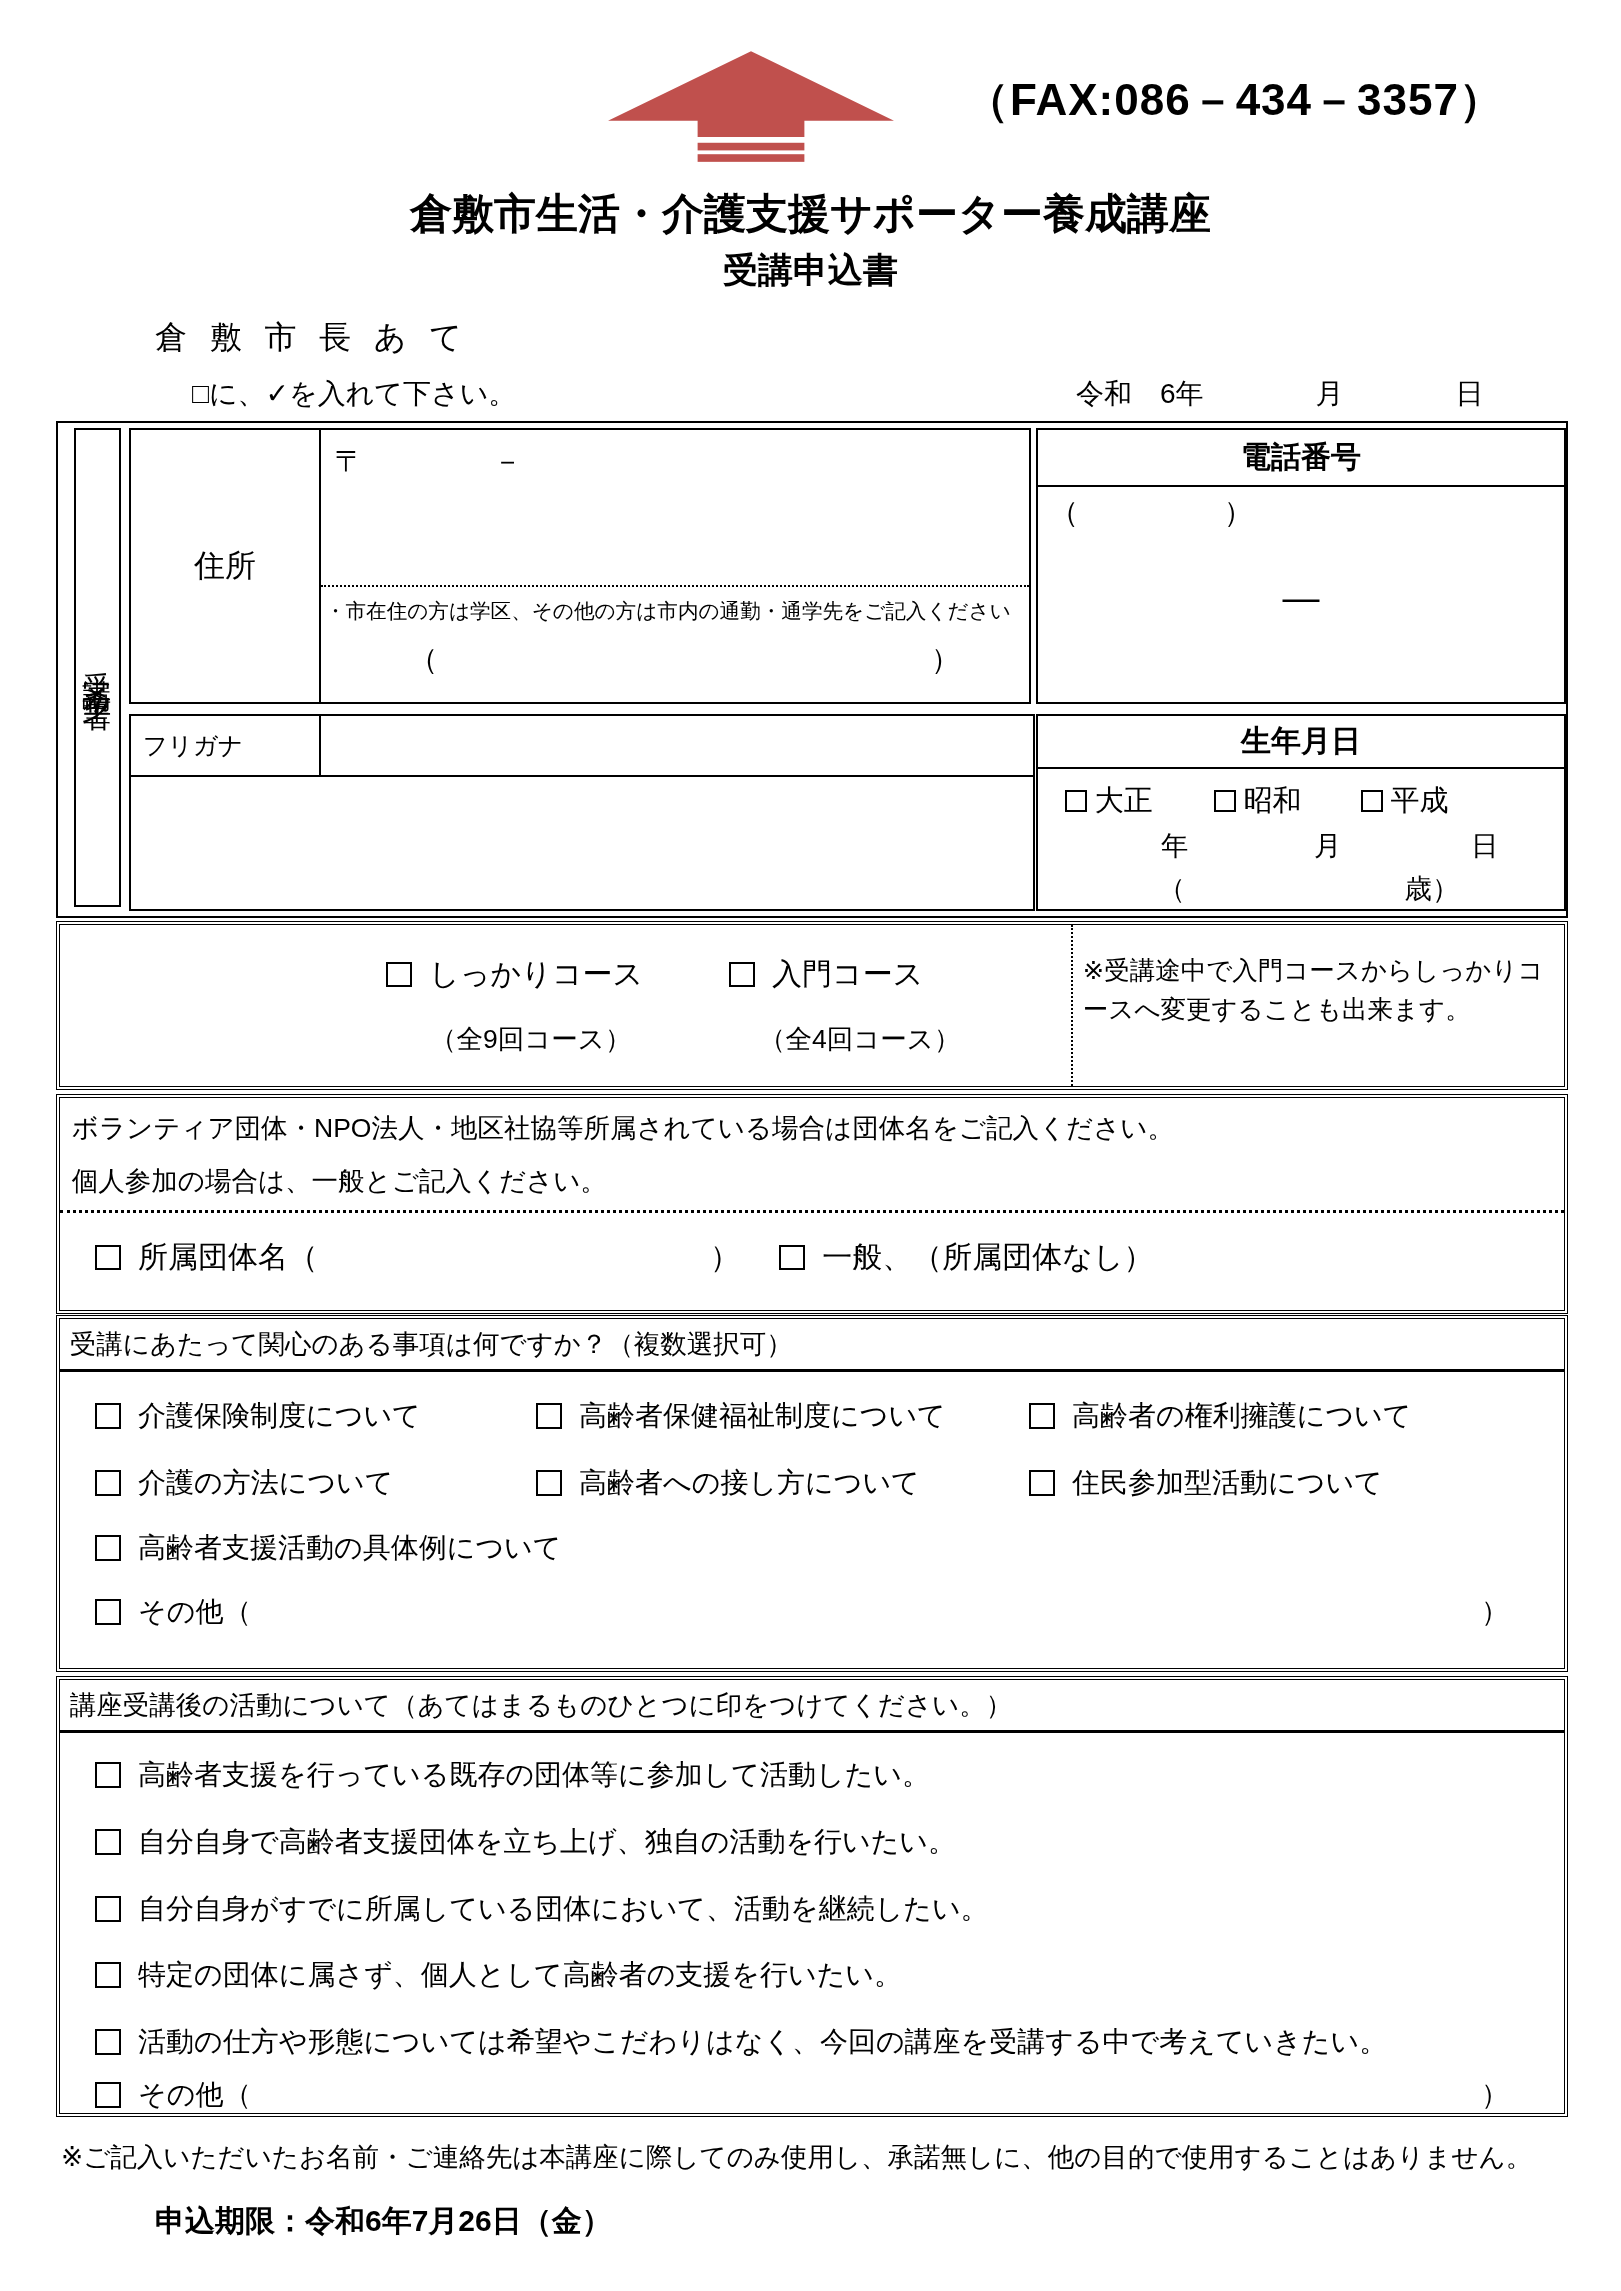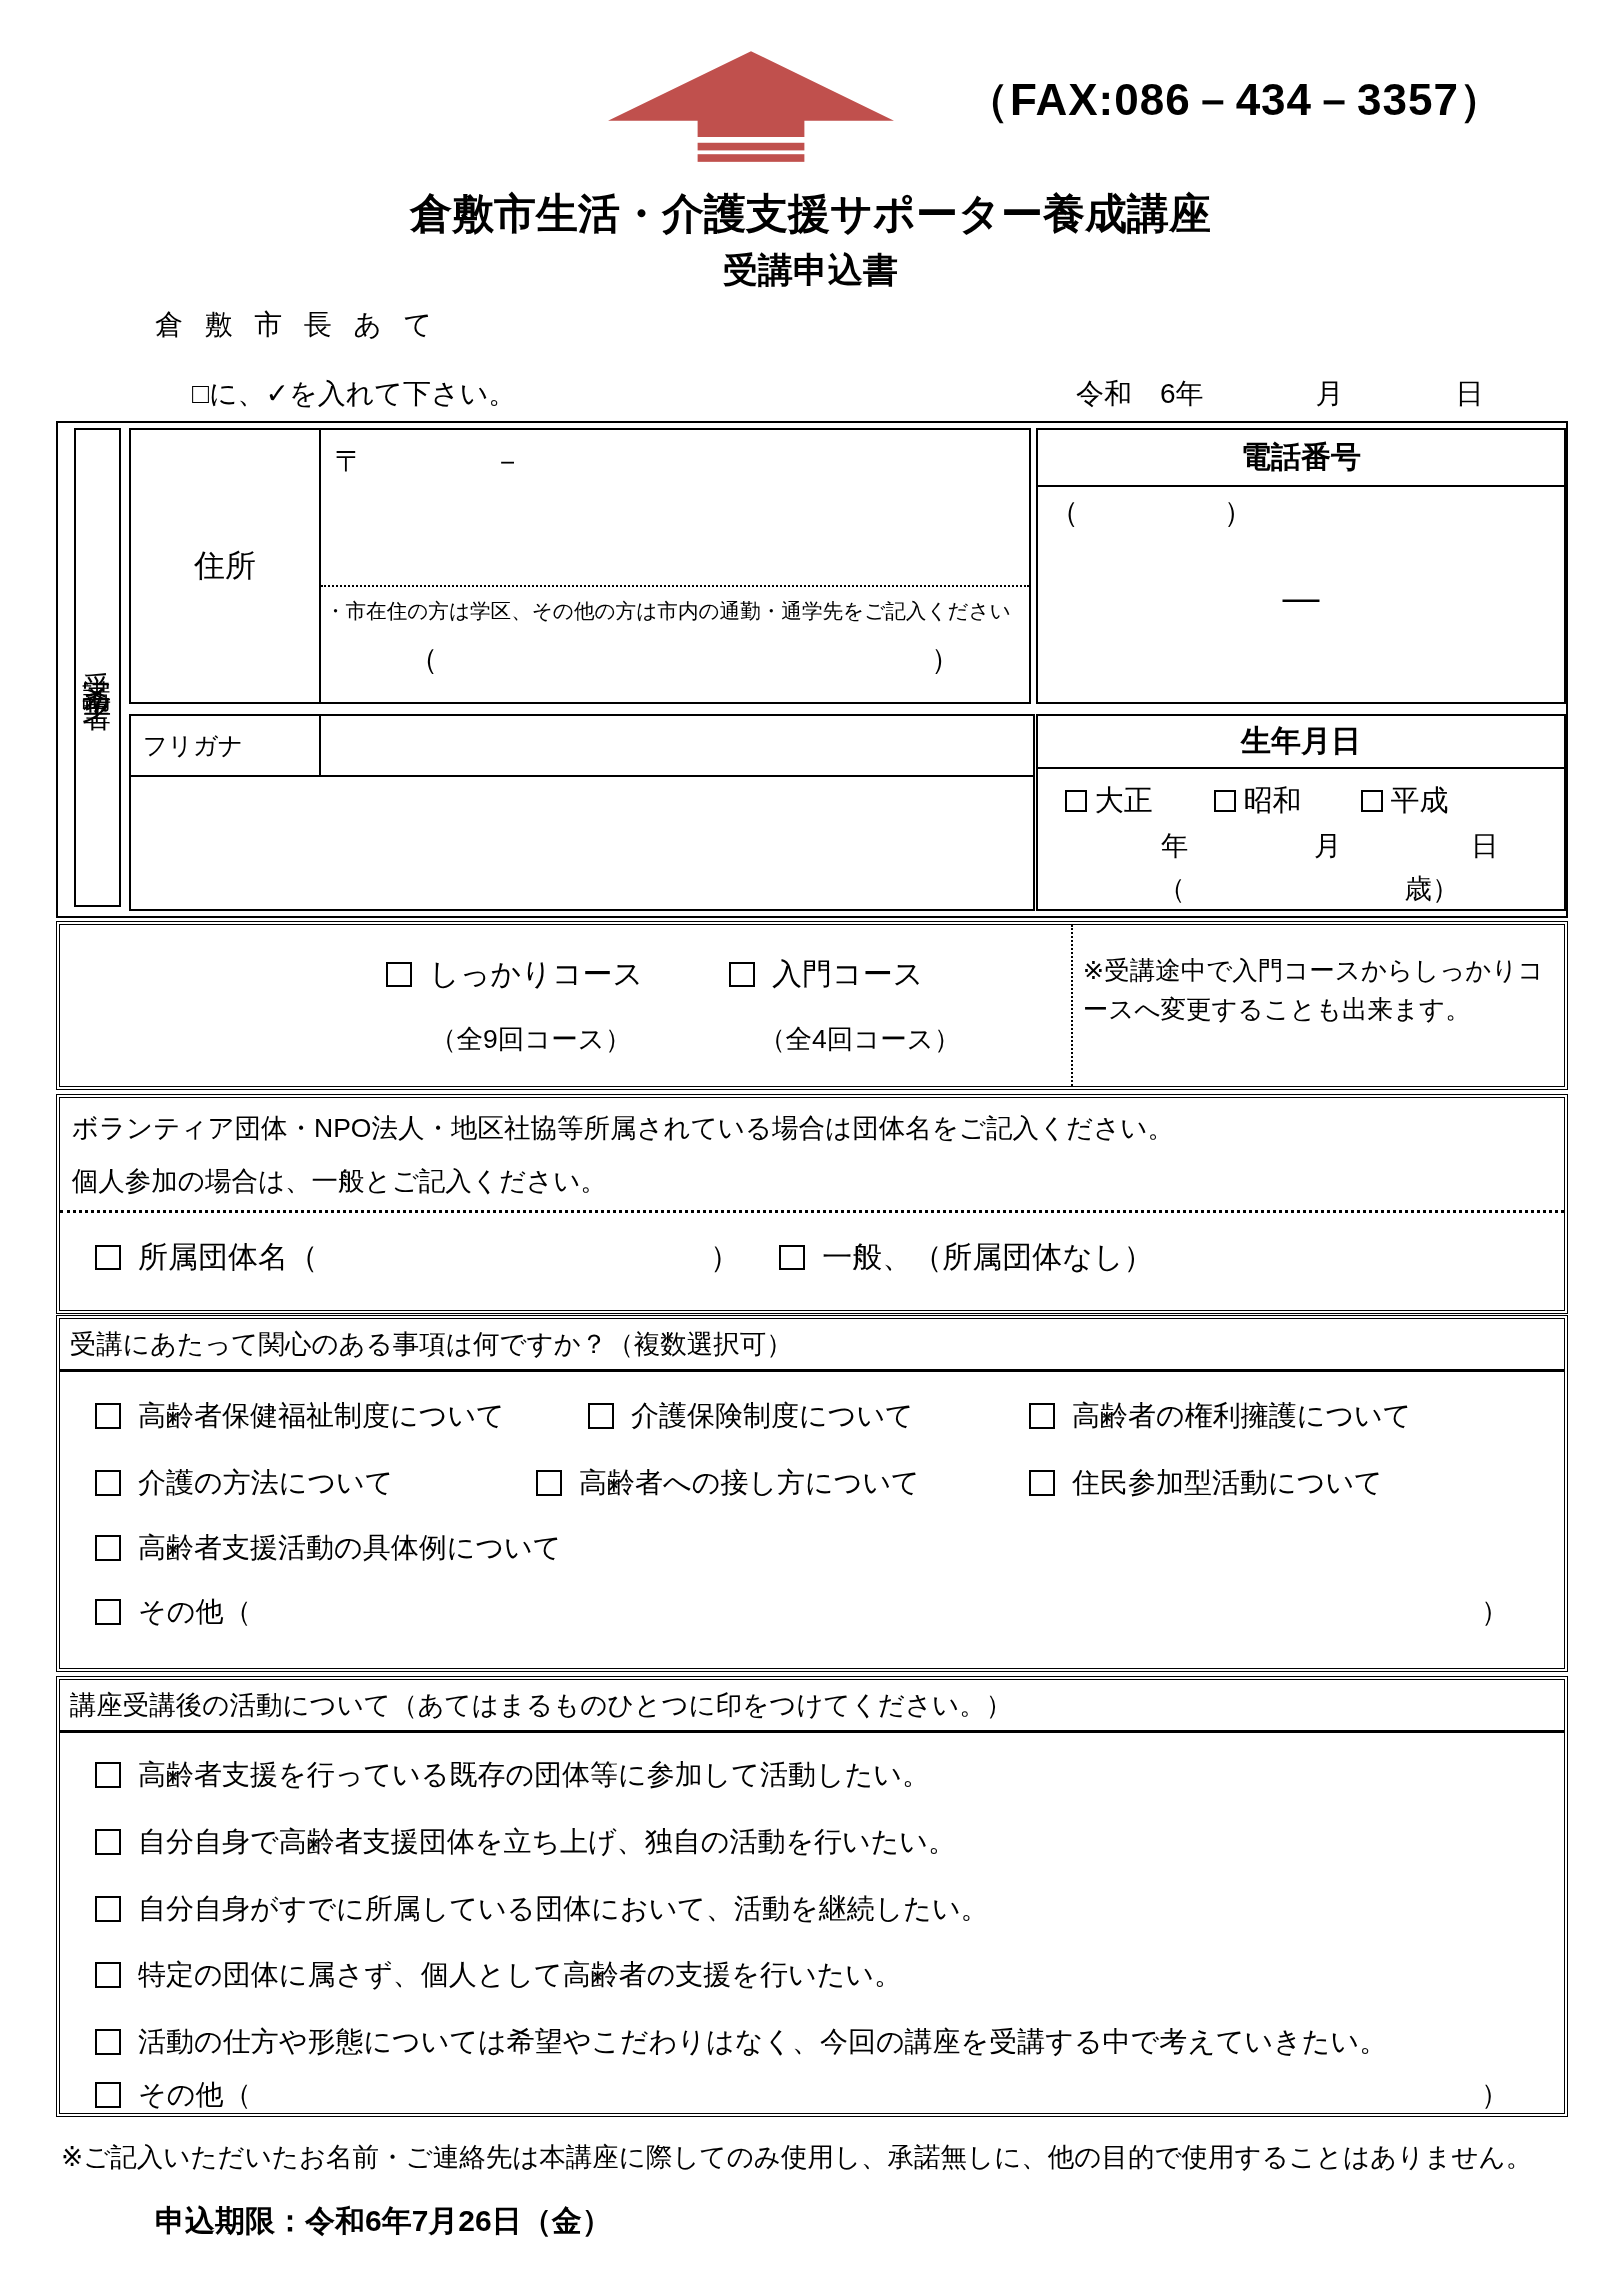--- a/index.html
+++ b/index.html
@@ -14,21 +14,21 @@
   .nowrap { white-space:nowrap; }
 
   
   .cb { display:inline-block; width:25.5px; height:25.5px; border:2.9px solid #000; flex:none; margin-right:17.6px; background:#fff; }
   .cb.small { width:21.6px; height:21.6px; border-width:2.9px; margin-right:7.8px; }
 
   
   #fax { left:965px; top:71px; font-size:44px; letter-spacing:1px; }
   #title { left:0; top:186px; width:100%; font-size:42px; }
   #subtitle { left:0; top:247px; width:100%; font-size:35px; }
-  #addressee { left:155px; top:306px; font-size:28px; letter-spacing:6.9px; }
+  #addressee { left:155px; top:316px; font-size:32px; letter-spacing:6.9px; }
   #check-instruction { left:192px; top:375px; font-size:28px; }
   #date-line { left:1076px; top:375px; font-size:28px; }
 
   
   #table-applicant { left:56px; top:421px; width:1512px; height:497px; border:2px solid #000; }
   #applicant-label-cell { left:15.7px; top:4.9px; width:47px; height:479px; border:2px solid #000;
     display:flex; align-items:center; justify-content:center;
     writing-mode:vertical-rl; text-orientation:upright; font-size:29px; letter-spacing:7.8px; }
   #address-box { left:71px; top:4.9px; width:902px; height:276px; border:2px solid #000; display:flex; }
   .row-label { width:190px; border-right:2px solid #000; display:flex; align-items:center; justify-content:center; font-size:31px; flex:none; }
@@ -189,27 +189,27 @@
       <span>）</span>
       <span class="gap40"></span>
       <span class="cb"></span>
       <span>一般、（所属団体なし）</span>
     </div>
   </div>
 
   <div id="table-interests" class="abs">
     <div class="section-header abs">受講にあたって関心のある事項は何ですか？（複数選択可）</div>
     <div id="int-row1" class="opt-row">
+      <span class="opt-item w1">
+        <span class="cb"></span>
+        <span>介護保険制度について</span>
+      </span>
       <span class="opt-item w2">
         <span class="cb"></span>
         <span>高齢者保健福祉制度について</span>
-      </span>
-      <span class="opt-item w1">
-        <span class="cb"></span>
-        <span>介護保険制度について</span>
       </span>
       <span class="opt-item">
         <span class="cb"></span>
         <span>高齢者の権利擁護について</span>
       </span>
     </div>
     <div id="int-row2" class="opt-row">
       <span class="opt-item w1">
         <span class="cb"></span>
         <span>介護の方法について</span>

